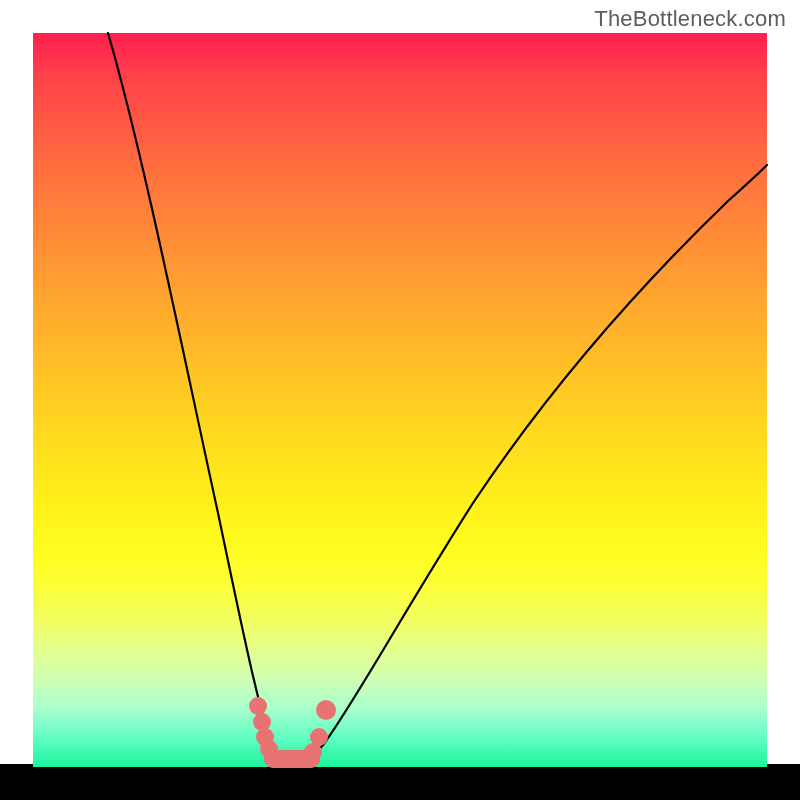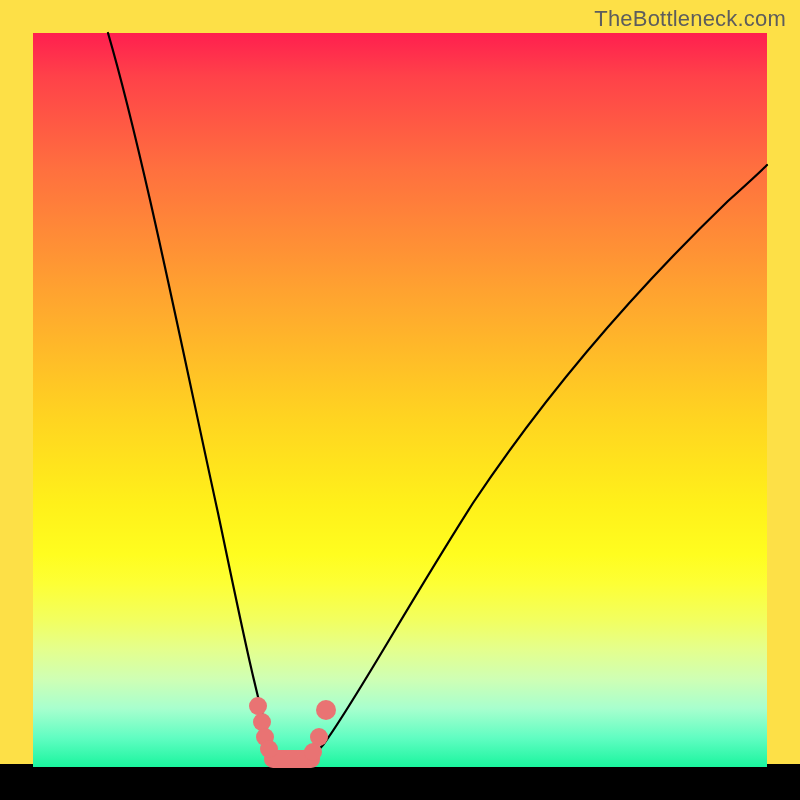--- a/index.html
+++ b/index.html
@@ -10,21 +10,21 @@
     overflow: hidden;
     background: #000;
     font-family: Arial, Helvetica, sans-serif;
   }
   .frame {
     position: absolute;
     top: 0;
     left: 0;
     width: 800px;
     height: 764px;
-    background: #fde047;
+    background: #ffffff;
   }
   .plot-area {
     position: absolute;
     top: 33px;
     left: 33px;
     width: 734px;
     height: 734px;
     background: linear-gradient(
       to bottom,
       #ff1f4f 0%,

